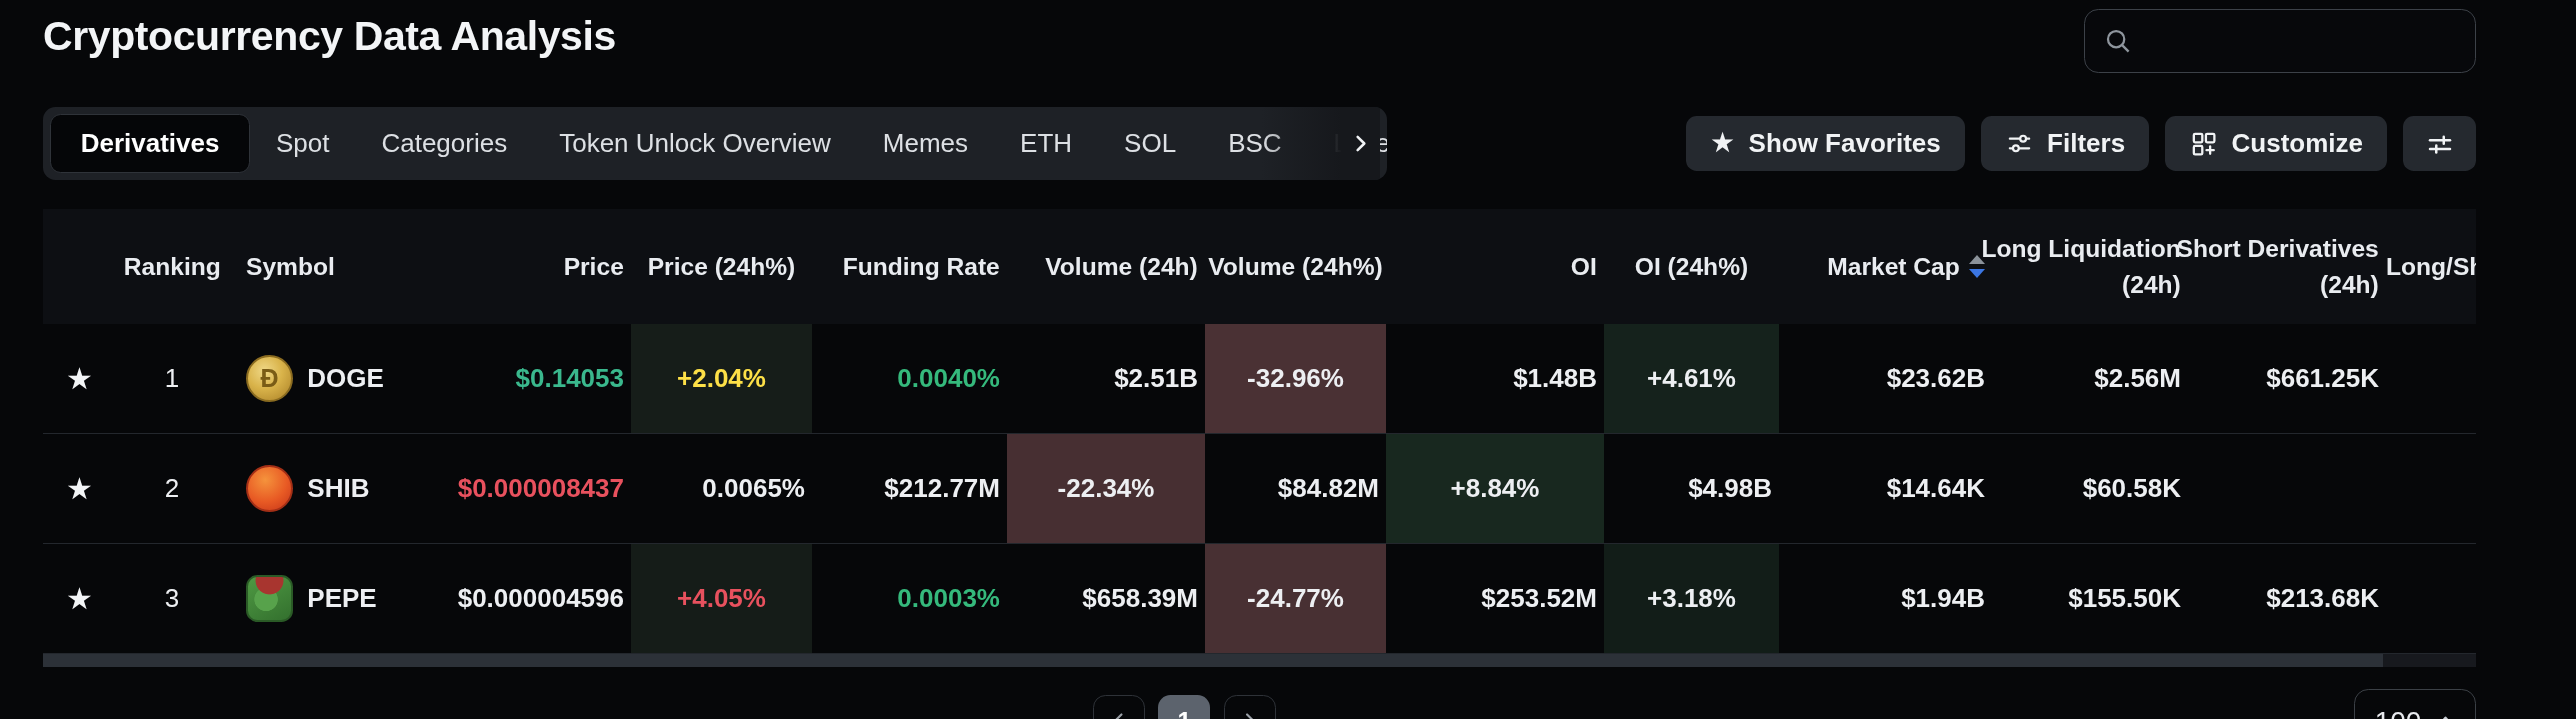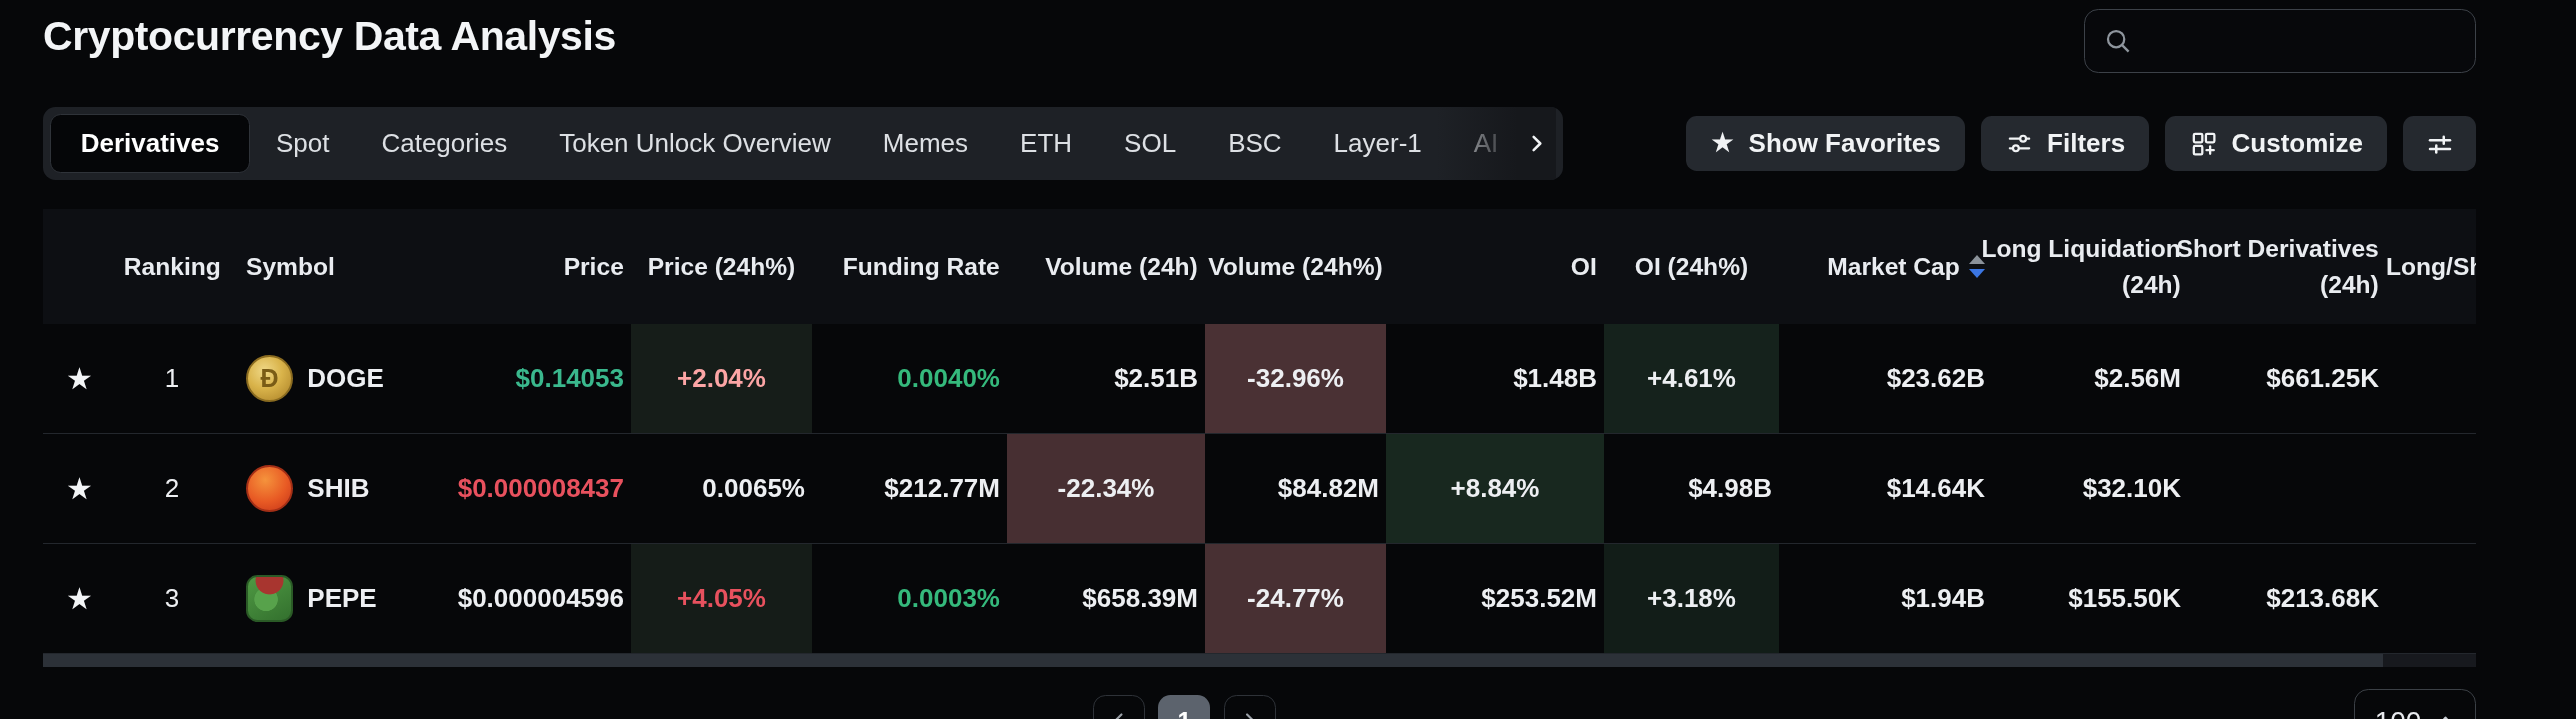--- a/index.html
+++ b/index.html
@@ -21,21 +21,21 @@
     display:flex; align-items:center; padding:0 18px; gap:12.5px;
   }
   .search-box svg { flex:0 0 auto; }
   .search-box input {
     flex:1; background:transparent; border:none; outline:none;
     color:#edeff2; font-size:25px; font-family:inherit; min-width:0;
   }
 
   
   .tabbar {
-    position:absolute; left:43px; top:107px; width:1520px; height:73px;
+    position:absolute; left:43px; top:107px; width:1344px; height:73px;
     background:#1e2126; border-radius:12.5px;
     display:flex; align-items:center; padding:0 7.2px; overflow:hidden;
   }
   .tab {
     padding:0 26px; font-size:26px; color:#dde0e4; font-weight:500;
     height:59px; display:flex; align-items:center; white-space:nowrap;
     cursor:pointer; border-radius:10.7px;
   }
   .tab.active {
     background:#050608; border:1.8px solid #2f3339; color:#ffffff; font-weight:700;
@@ -256,21 +256,21 @@
     </div>
 
     <div class="grid-row trow">
       <div class="td center star-cell">★</div>
       <div class="td center plain">1</div>
       <div class="td left sym">
         <span class="coin doge">Ð</span>
         <span>DOGE</span>
       </div>
       <div class="td" style="color: rgb(58, 184, 141);">$0.14053</div>
-      <div class="td heat" style="color: #fca5a5; background-color: rgb(22, 29, 25);">+2.04%</div>
+      <div class="td heat" style="color: #fde047; background-color: rgb(22, 29, 25);">+2.04%</div>
       <div class="td" style="color: rgb(53, 185, 124);">0.0040%</div>
       <div class="td">$2.51B</div>
       <div class="td heat" style="background-color: rgb(74, 49, 52);">-32.96%</div>
       <div class="td">$1.48B</div>
       <div class="td heat" style="background-color: rgb(21, 34, 28);">+4.61%</div>
       <div class="td">$23.62B</div>
       <div class="td">$2.56M</div>
       <div class="td">$661.25K</div>
       <div class="td"></div>
     </div>
@@ -283,21 +283,21 @@
         <span>SHIB</span>
       </div>
       <div class="td" style="color: rgb(232, 81, 94);">$0.000008437</div>
       <div class="td" style="color: rgb(237, 239, 242);">0.0065%</div>
       <div class="td">$212.77M</div>
       <div class="td heat" style="background-color: rgb(71, 47, 50);">-22.34%</div>
       <div class="td">$84.82M</div>
       <div class="td heat" style="background-color: rgb(24, 40, 31);">+8.84%</div>
       <div class="td">$4.98B</div>
       <div class="td">$14.64K</div>
-      <div class="td">$32.10K</div>
+      <div class="td">$60.58K</div>
       <div class="td"></div>
     </div>
 
     <div class="grid-row trow">
       <div class="td center star-cell">★</div>
       <div class="td center plain">3</div>
       <div class="td left sym">
         <span class="coin pepe"></span>
         <span>PEPE</span>
       </div>

